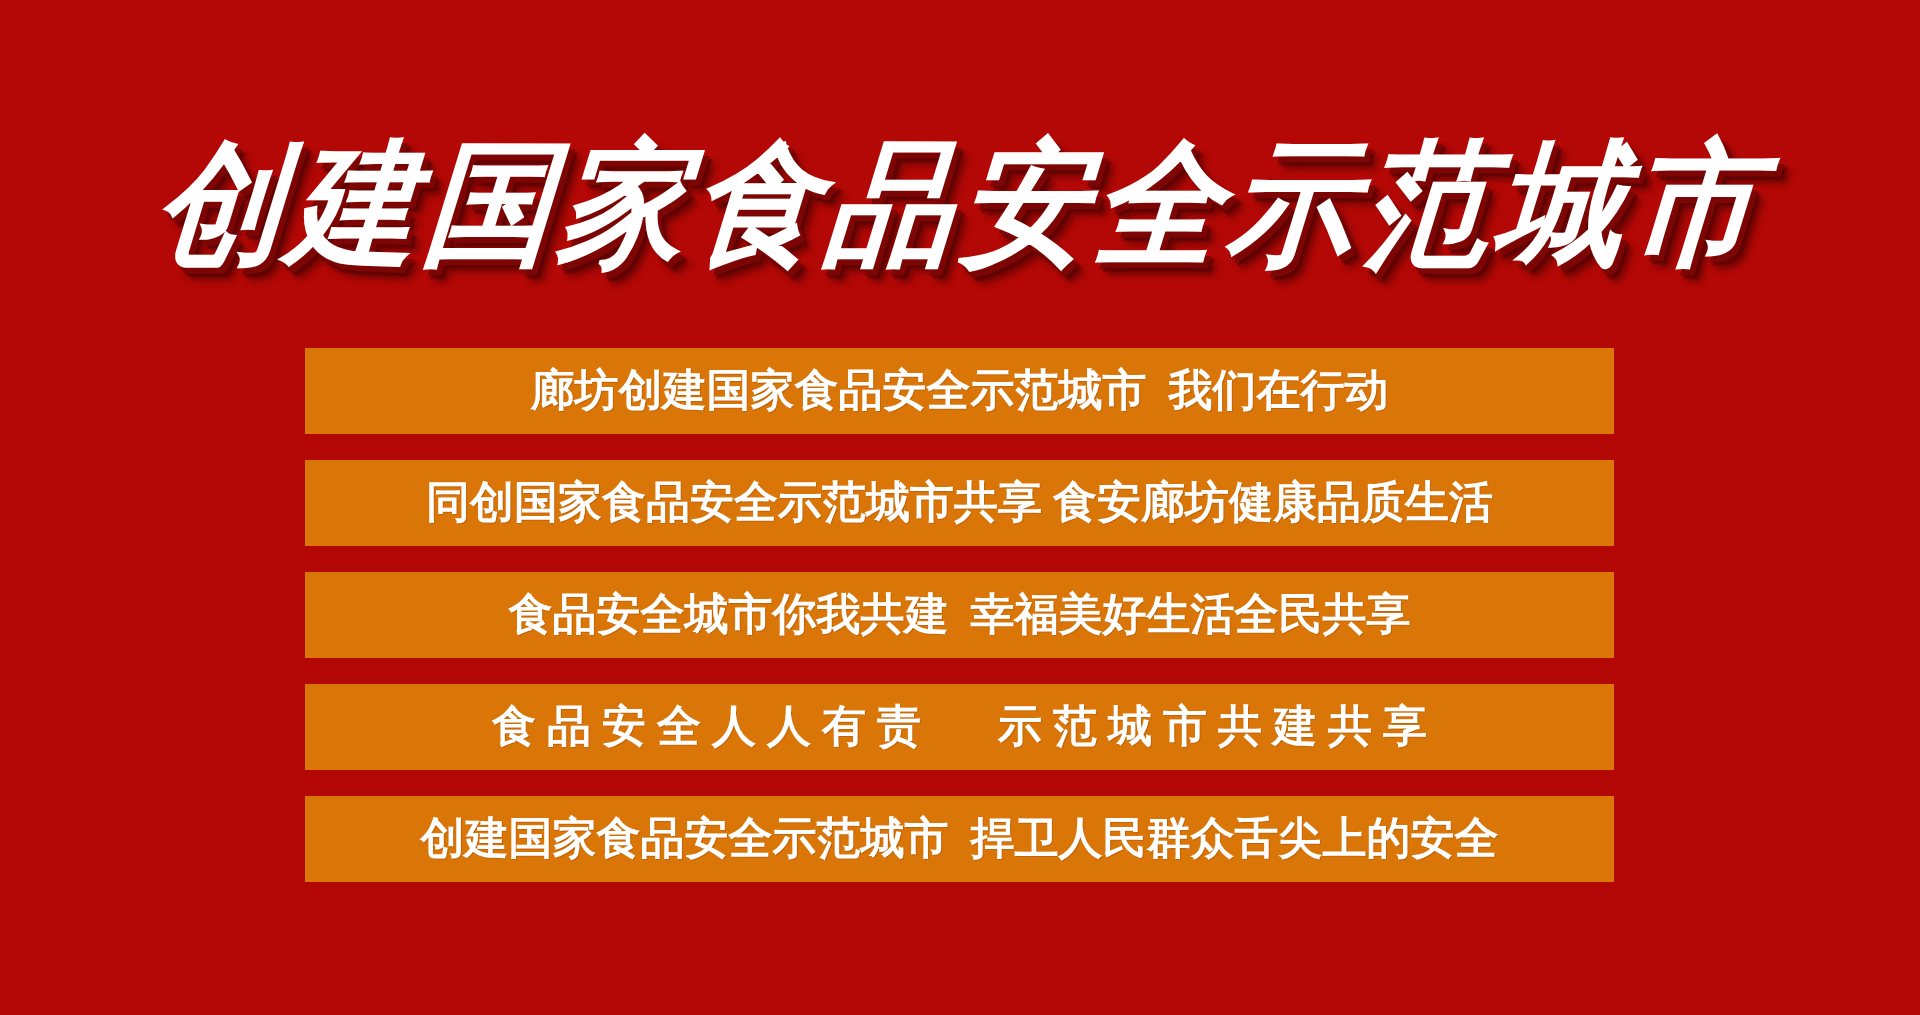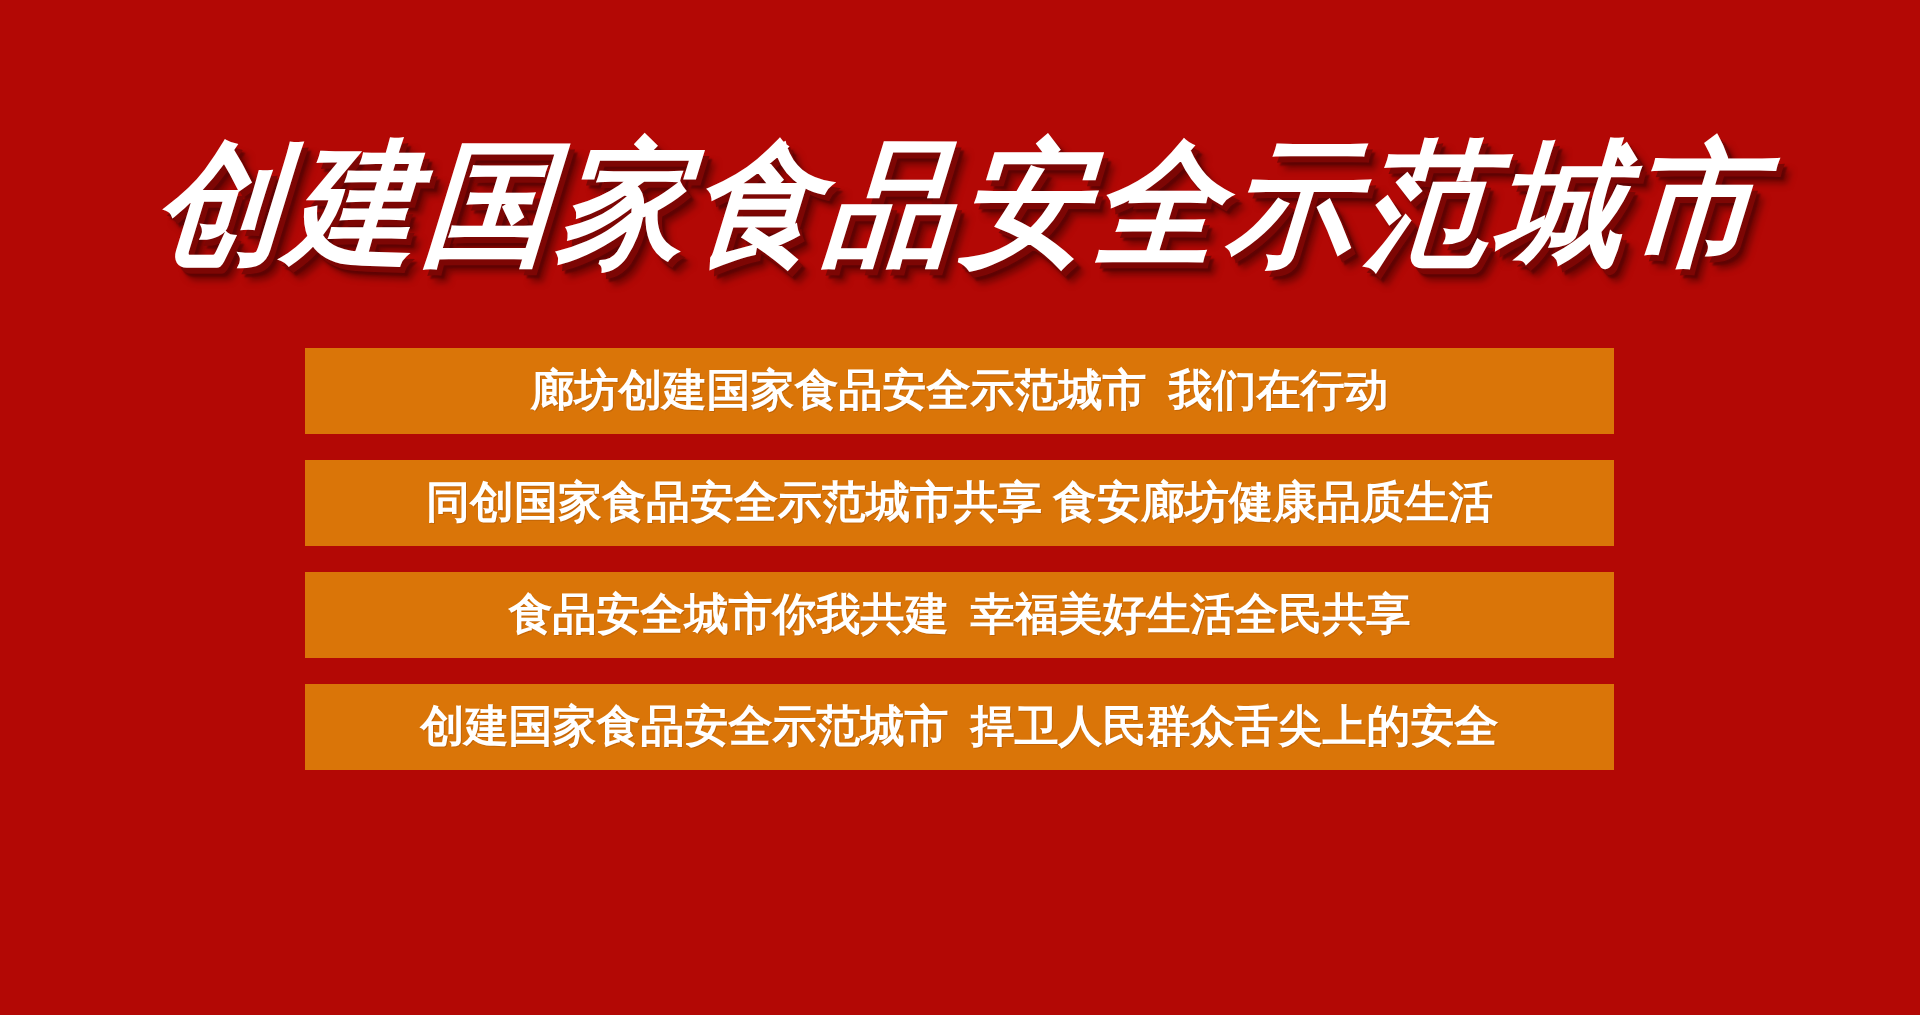--- a/index.html
+++ b/index.html
@@ -106,20 +106,23 @@
     </div>
 
     <div class="band">
       <span class="band-text">同创国家食品安全示范城市共享 食安廊坊健康品质生活</span>
     </div>
 
     <div class="band">
       <span class="band-text">食品安全城市你我共建  幸福美好生活全民共享</span>
     </div>
 
+    <div class="band">
+      <span class="band-text spaced">食品安全人人有责   示范城市共建共享</span>
+    </div>
 
     <div class="band">
       <span class="band-text">创建国家食品安全示范城市  捍卫人民群众舌尖上的安全</span>
     </div>
 
   </div>
 
 </div>
 
 </body></html>

